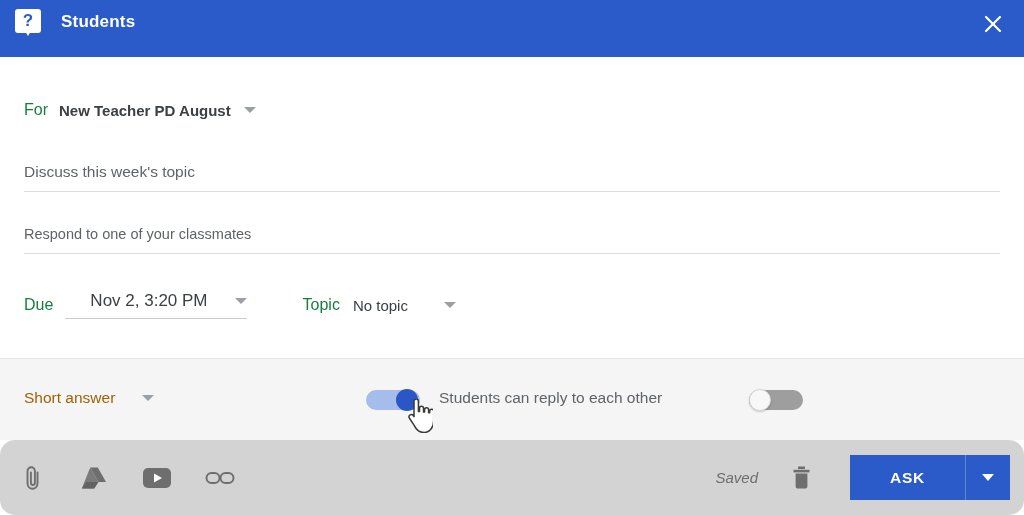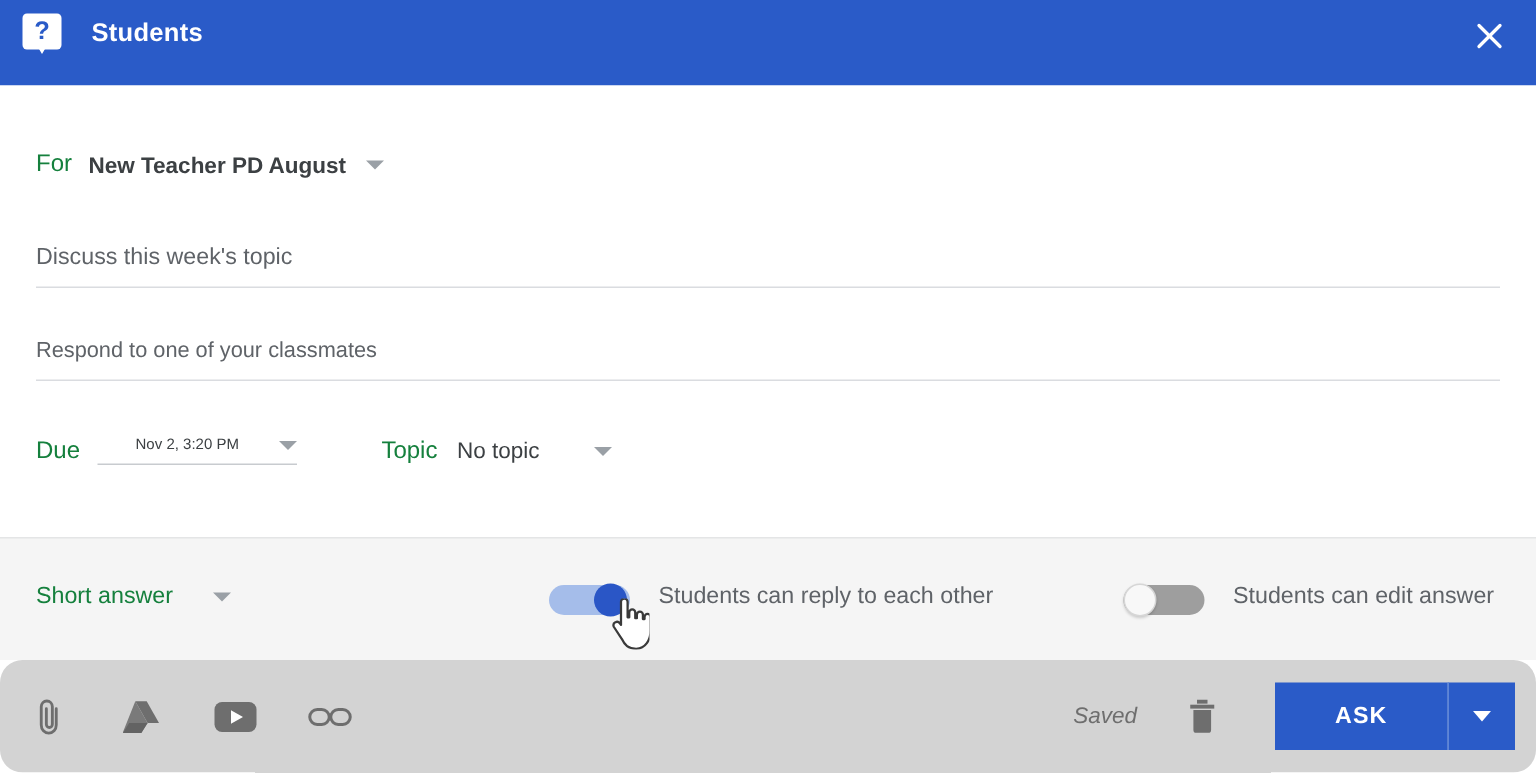--- a/index.html
+++ b/index.html
@@ -148,21 +148,21 @@
   .due-value-wrap {
     margin-left: 12px;
     display: flex;
     align-items: center;
     border-bottom: 1px solid #c8cbcf;
     padding-bottom: 7px;
     cursor: pointer;
   }
   .due-value {
     color: #3c4043;
-    font-size: 10px;
+    font-size: 17px;
     padding-left: 25px;
   }
   .due-caret { margin-left: 27px; }
   .topic-label { margin-left: 56px; }
   .topic-value {
     margin-left: 13px;
     color: #3c4043;
     font-size: 15px;
     cursor: pointer;
   }
@@ -179,21 +179,21 @@
   }
   .short-answer {
     position: absolute;
     left: 24px;
     top: 30px;
     display: flex;
     align-items: center;
     cursor: pointer;
   }
   .short-answer .sa-label {
-    color: #15803d;
+    color: #a16207;
     font-size: 15.5px;
   }
   .sa-caret { margin-left: 27px; }
 
   .toggle-group {
     position: absolute;
     display: flex;
     align-items: flex-start;
   }
   .tg-reply { left: 366px; top: 30px; }
@@ -397,21 +397,20 @@
         <span class="knob"></span>
       </span>
       <span class="toggle-label">Students can reply to each other</span>
     </div>
 
     <div class="toggle-group tg-edit">
       <span class="switch off">
         <span class="track"></span>
         <span class="knob"></span>
       </span>
-      <span class="toggle-label">Students can edit answer</span>
     </div>
 
   </div>
 
   <div class="hand-cursor">
     <svg width="28" height="34" viewBox="0 0 28 34" aria-hidden="true">
       <path d="M9 2.2c0-1.2 1-2.2 2.2-2.2s2.2 1 2.2 2.2v10.3h1.1V9.3c0-1.1 0.9-2 2-2s2 0.9 2 2v3.8h1.1v-2.3c0-1.1 0.9-2 2-2s2 0.9 2 2v2.9h1.1v-1.4c0-1.1 0.9-2 2-2s2 0.9 2 2v9.2c0 6.1-3.4 12-9.6 12-5.3 0-7.6-2.4-9.6-6.6L4.3 19c-0.6-1.2-0.2-2.5 0.9-3.1 1-0.6 2.3-0.3 3 0.6l0.8 1.1V2.2z" fill="#ffffff" stroke="#3a3a3a" stroke-width="1.5" stroke-linejoin="round"></path>
     </svg>
   </div>
 

